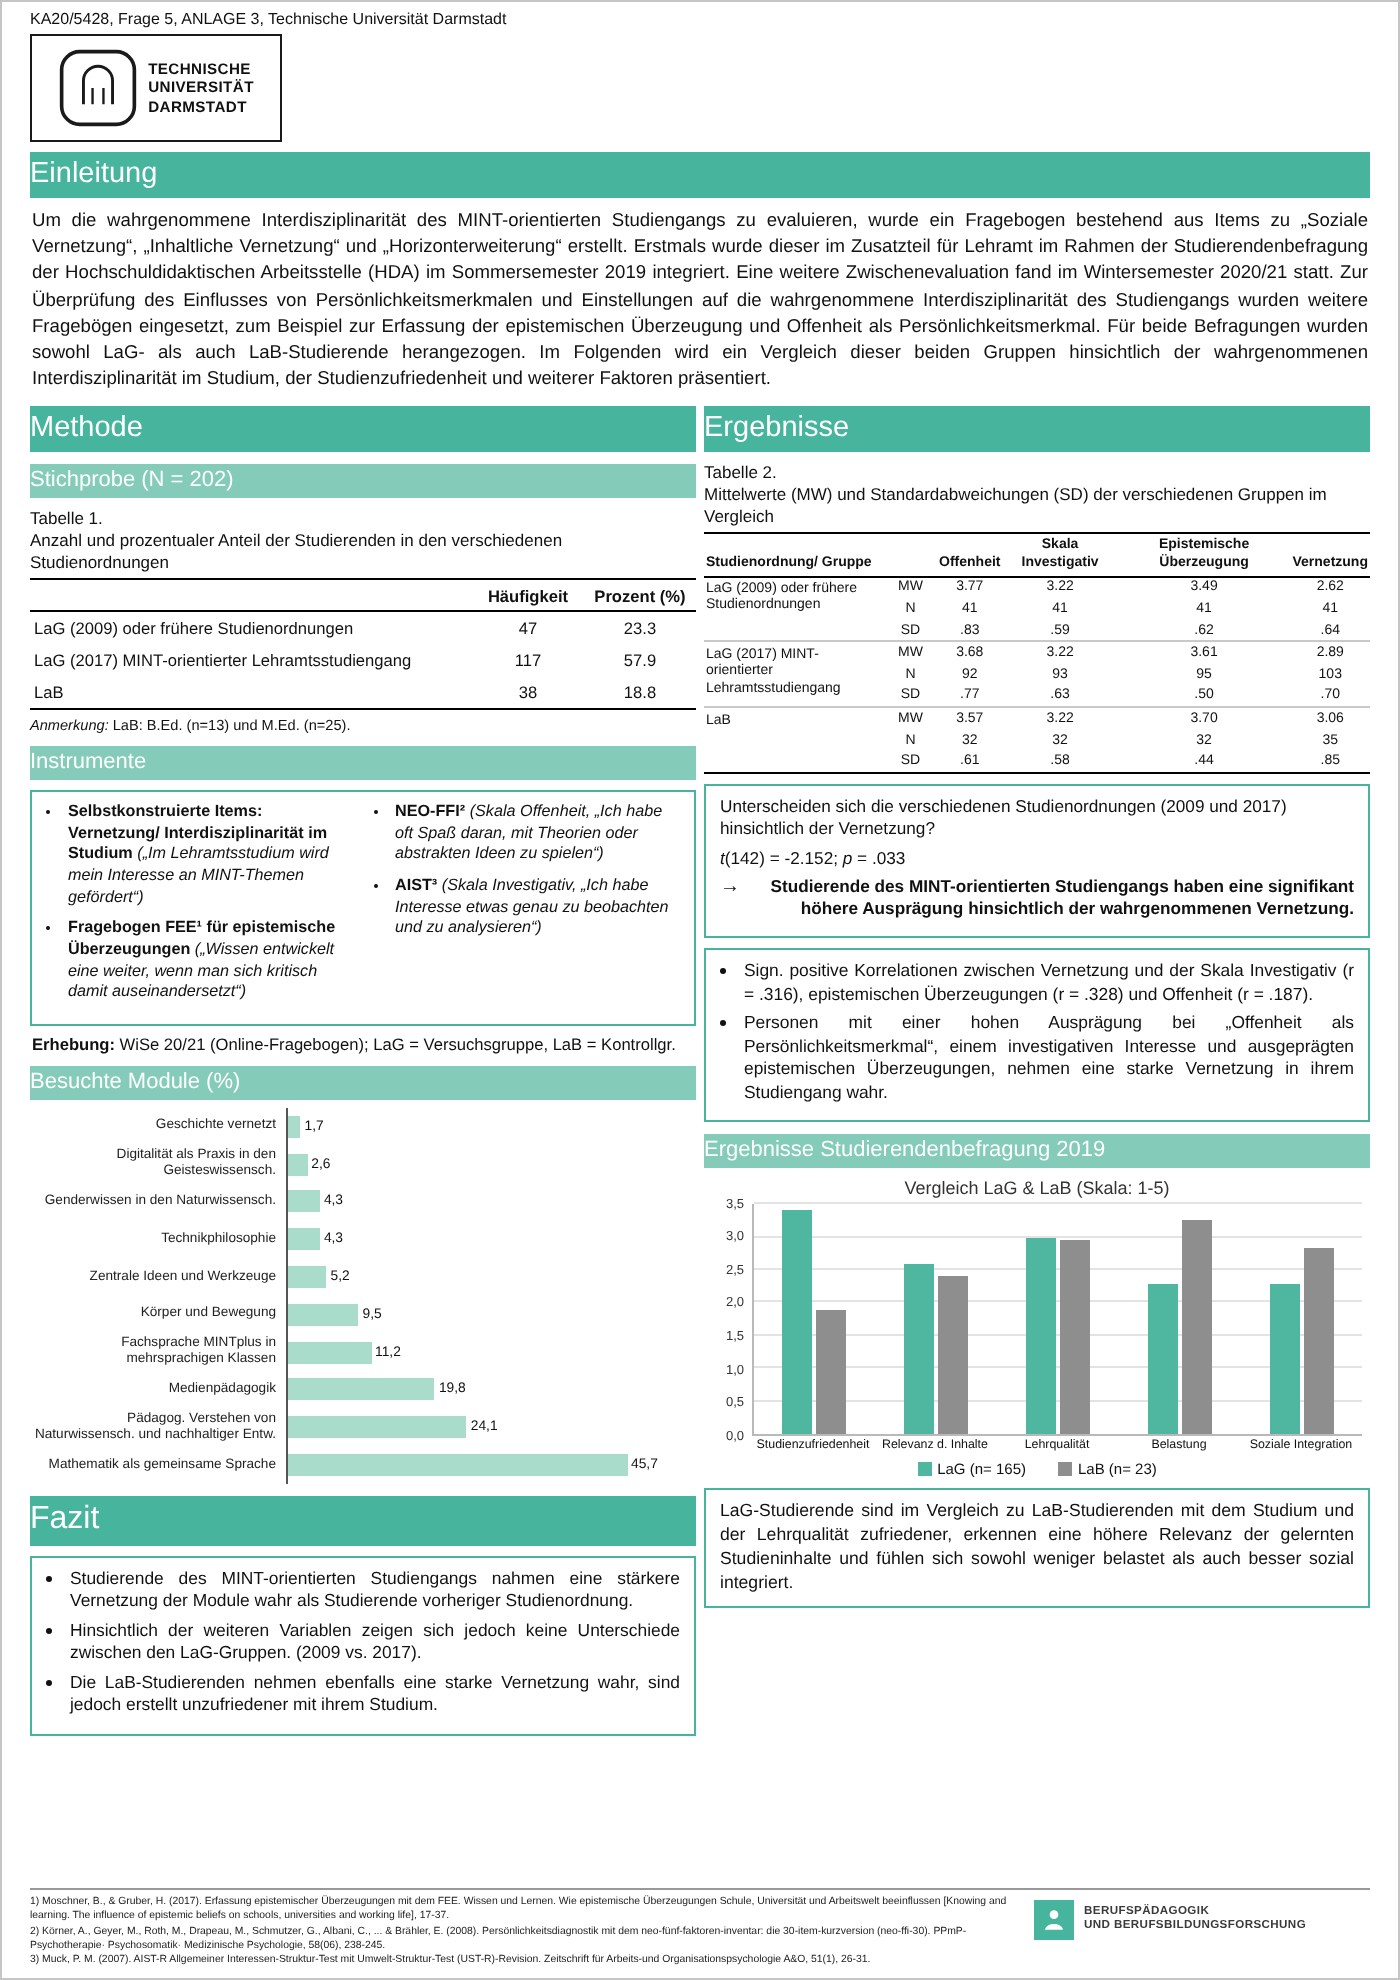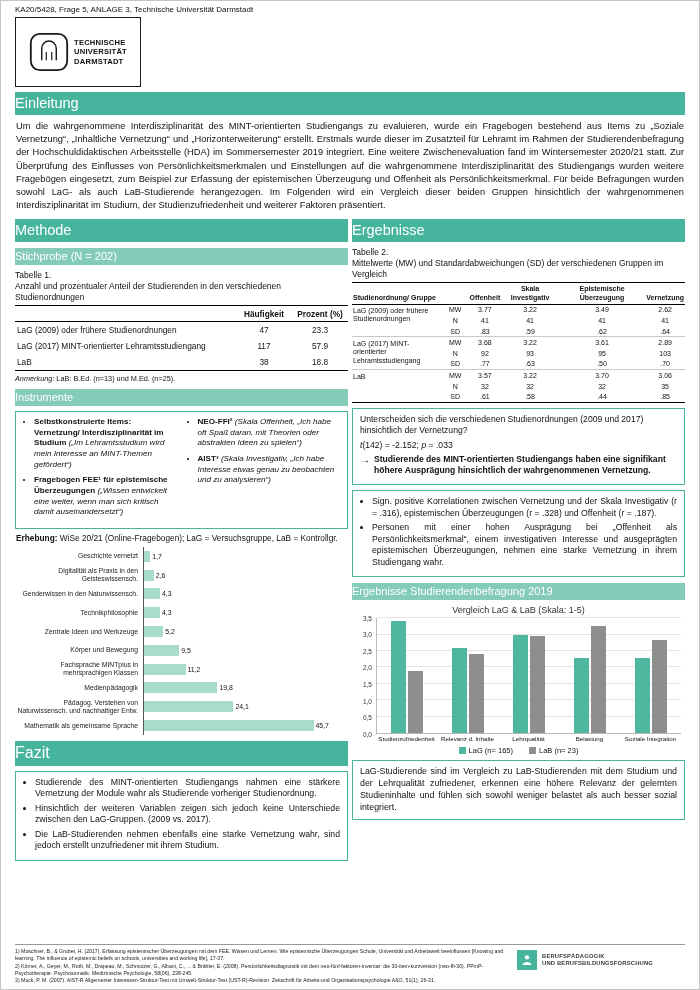--- a/index.html
+++ b/index.html
@@ -12,21 +12,21 @@
             padding:4px 14px 50px; overflow:hidden; border:1px solid #c5c5c5; }
   .kopfzeile { font-size:8px; margin-bottom:3px; }
 
   .hdr-row { display:flex; gap:10px; margin-bottom:5px; align-items:stretch; }
   .title-band { flex:1; background:var(--teal); color:#fff; padding:8px 12px 10px; font-size:26.5px; line-height:1.28; font-weight:400; }
   .subtitle-band { flex:1; background:var(--teal); color:#fff; padding:7px 12px 8px; }
   .subtitle { font-size:16.5px; line-height:1.3; }
   .authors { font-size:12.5px; margin-top:4px; }
 
   .logo-card { width:126px; display:flex; align-items:center; justify-content:center; background:#fff; }
-  .tu-logo { border:1.3px solid #1a1a1a; height:70px; align-self:center; gap:5px; padding:4px 5px; }
+  .tu-logo { border:1.3px solid #1a1a1a; height:54px; align-self:center; gap:5px; padding:4px 5px; }
   .tu-text { font-size:7.6px; font-weight:bold; line-height:1.25; letter-spacing:.2px; }
   .mint-logo { border:1px solid #e3e3e3; height:62px; align-self:center; gap:6px; box-shadow:0 0 2px rgba(0,0,0,.08); }
   .plus-sq { width:26px; height:26px; background:var(--teal); border-radius:6px; color:#fff; font-size:21px; line-height:24px;
              text-align:center; font-weight:bold; }
   .mint-word { display:flex; flex-direction:column; align-items:flex-end; }
   .mint-main { font-size:25px; font-weight:bold; color:#6f6f6f; letter-spacing:1px; line-height:1; }
   .mint-sub { font-size:9px; color:var(--teal); letter-spacing:4px; margin-top:2px; font-weight:bold; }
 
   .section-bar { background:var(--teal); color:#fff; text-align:left; }
   .section-bar.big { font-size:14.5px; padding:3px 0 4px; }
@@ -72,21 +72,21 @@
   .t2 th.first { text-align:left; }
   .t2 td { padding:1.8px 1px; text-align:center; }
   .t2 .t2-group { text-align:left; line-height:1.2; width:27%; vertical-align:top; padding-top:2.5px; }
   .t2 tr.sep td { border-top:.6px solid #c9c9c9; }
   .t2 .t2-stat { width:8%; }
 
   .qbox p { font-size:8.6px; line-height:1.32; margin-bottom:3px; }
   .stat-line { font-size:8.6px; }
   .concl-line { display:flex; gap:4px; }
   .arrow { font-weight:bold; font-size:10px; line-height:1.1; }
-  .concl-line b { font-size:8.6px; line-height:1.3; }
+  .concl-line b { font-size:8.6px; line-height:1.3;text-align:right; }
 
   .chart-title { text-align:center; font-size:9px; color:#333; margin:5px 0 3px; }
   .vchart { display:flex; height:116px; margin:0 4px; }
   .yaxis { width:20px; position:relative; }
   .ytick { position:absolute; right:4px; font-size:6.5px; color:#333; }
   .plot { flex:1; position:relative; display:flex; align-items:flex-end; justify-content:space-around;
           border-left:1px solid #b9b9b9; border-bottom:1px solid #b9b9b9; }
   .gridline { position:absolute; left:0; right:0; height:1px; background:#e3e3e3; }
   .vgroup { display:flex; gap:2px; align-items:flex-end; height:100%; position:relative; z-index:1; }
   .vbar { width:15px; }
@@ -184,20 +184,21 @@
           </ul>
         <ul id="instrRight">
             <li><b>NEO-FFI²</b><span class="instr-rest"> (Skala Offenheit, „Ich habe oft Spaß daran, mit Theorien oder abstrakten Ideen zu spielen“)</span></li>
             <li><b>AIST³</b><span class="instr-rest"> (Skala Investigativ, „Ich habe Interesse etwas genau zu beobachten und zu analysieren“)</span></li>
           </ul>
       </div>
       <p class="erhebung">
         <b>Erhebung:</b><span> WiSe 20/21 (Online-Fragebogen); LaG = Versuchsgruppe, LaB = Kontrollgr.</span>
       </p>
 
+      <div class="section-bar sub">Besuchte Module (%)</div>
       <div class="hchart" id="moduleChart">
           <div class="hrow">
             <div class="hlabel">Geschichte vernetzt</div>
             <div class="harea">
               <div class="hbar" style="width: 3.09091%;"></div>
               <span class="hval">1,7</span>
             </div>
           </div>
           <div class="hrow">
             <div class="hlabel">Digitalität als Praxis in den Geisteswissensch.</div>

